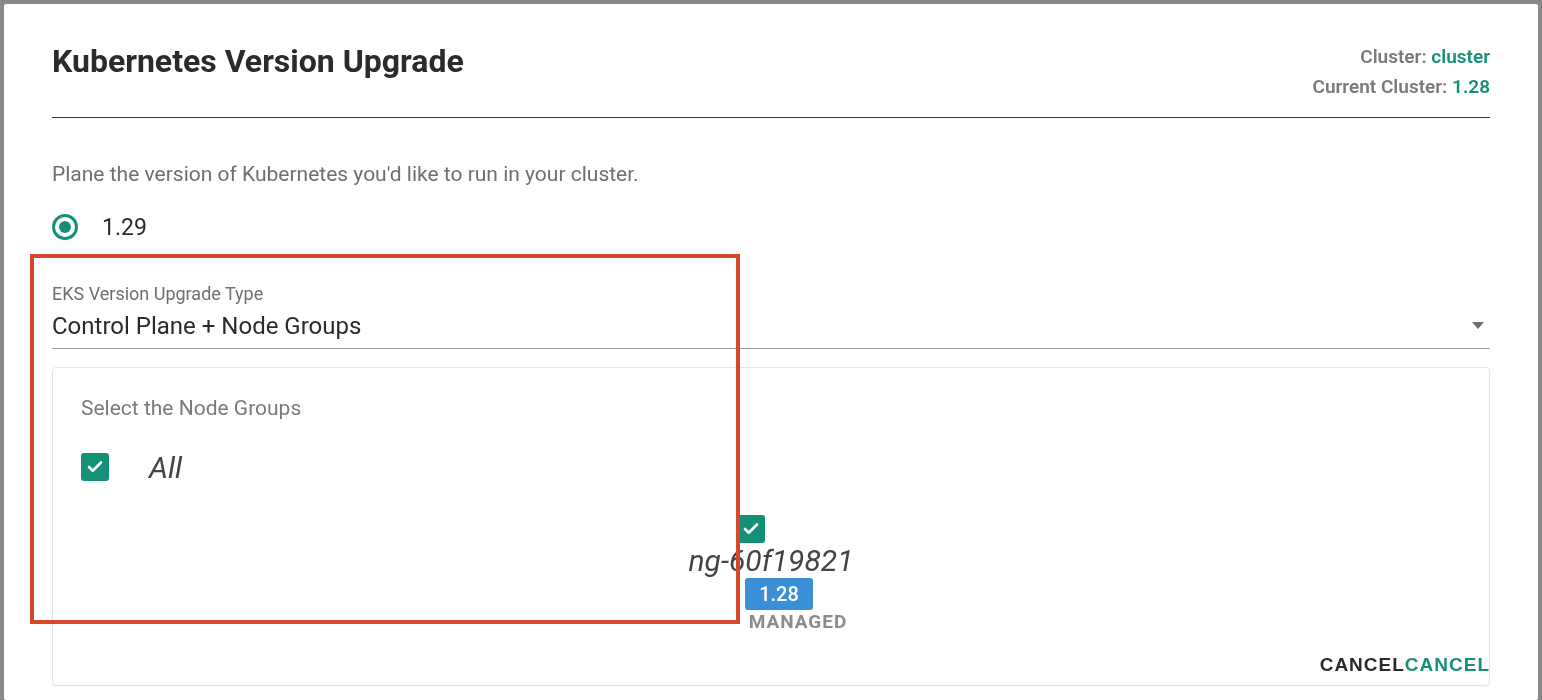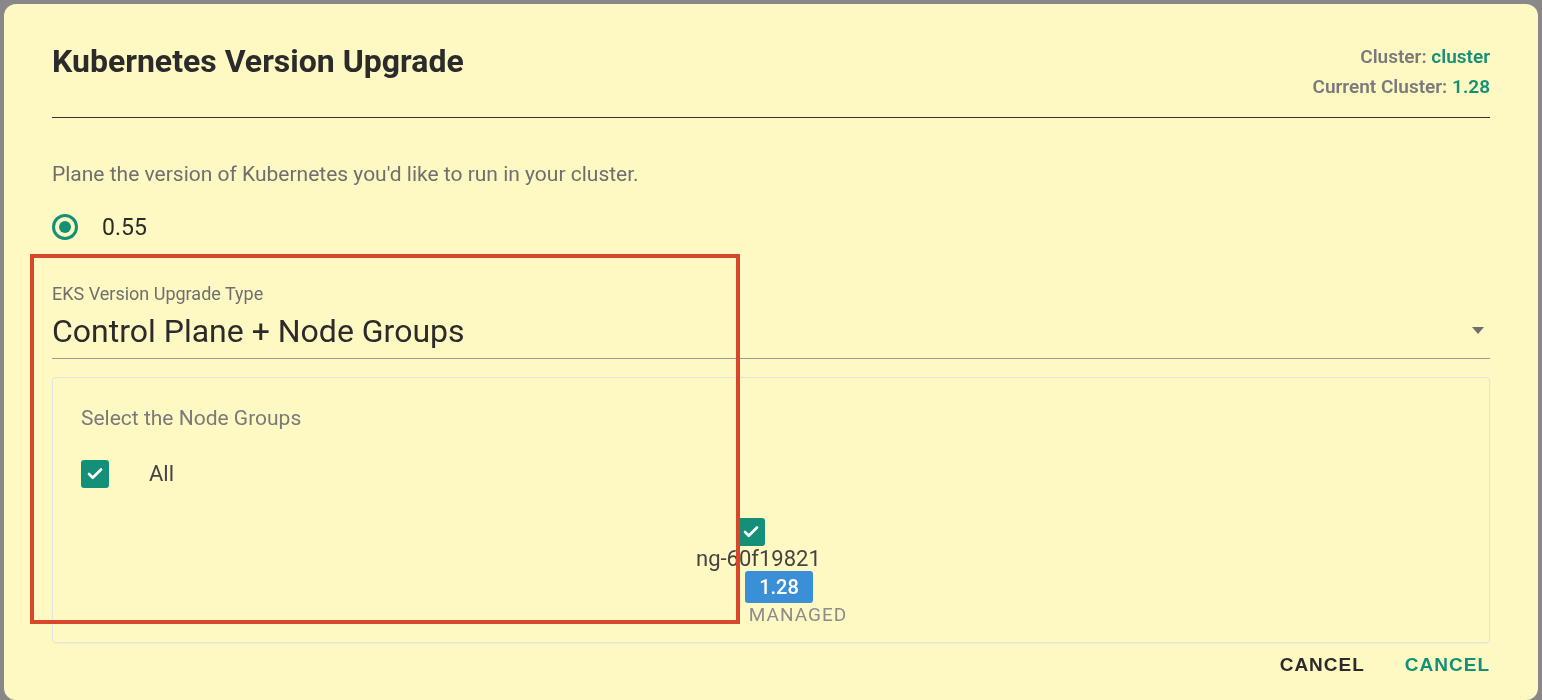--- a/index.html
+++ b/index.html
@@ -1,21 +1,21 @@
 <!DOCTYPE html>
 <html><head>
 <meta charset="utf-8">
 <style>
   * { box-sizing: border-box; margin: 0; padding: 0; }
   html, body { width: 1542px; height: 700px; font-family: -apple-system, BlinkMacSystemFont, "Segoe UI", Roboto, Helvetica, Arial, sans-serif; background: #888; }
   .modal {
     position: absolute;
     top: 4px; left: 4px; right: 4px; bottom: 0;
-    background: #fef9c3;
-    border-radius: 12px;
+    background: #ffffff;
+    border-radius: 2px;
     padding: 38px 48px 0 48px;
     overflow: hidden;
   }
   .header-row {
     display: flex;
     justify-content: space-between;
     align-items: flex-start;
     border-bottom: 1px solid #333;
     padding-bottom: 14px;
   }
@@ -78,40 +78,40 @@
   }
   .select-row {
     display: flex;
     justify-content: space-between;
     align-items: center;
     border-bottom: 1px solid #9a9a9a;
     padding: 6px 0 8px 0;
     margin-top: 2px;
   }
   .select-value {
-    font-size: 32px;
+    font-size: 24px;
     color: #2b2b2b;
   }
   .caret-down {
     width: 0; height: 0;
     border-left: 6px solid transparent;
     border-right: 6px solid transparent;
     border-top: 7px solid #6f6f6f;
     margin-right: 6px;
   }
   .note {
     font-size: 15px;
     color: #6f6f6f;
     margin-top: 10px;
   }
   .node-panel {
     margin-top: 18px;
     border: 1px solid #e3e3e3;
     border-radius: 4px;
-    padding: 28px 28px 16px 28px;
+    padding: 28px 28px 52px 28px;
     box-shadow: 0 1px 2px rgba(0,0,0,0.04);
   }
   .node-title {
     font-size: 21px;
     color: #7a7a7a;
     margin-bottom: 30px;
   }
   .check-row {
     display: flex;
     align-items: center;
@@ -121,46 +121,46 @@
   .checkbox {
     width: 28px; height: 28px;
     background: #159078;
     border-radius: 3px;
     display: flex; align-items: center; justify-content: center;
     margin-right: 40px;
     flex-shrink: 0;
   }
   .checkbox svg { width: 18px; height: 18px; }
   .ng-label {
-    font-size: 22px;
+    font-size: 30px;
     color: #444;
     min-width: 150px;
+    font-style: italic;
   }
   .badge {
     background: #3b8fd6;
     color: #fff;
     font-size: 20px;
     padding: 4px 14px;
     border-radius: 3px;
     margin-left: 16px;
     font-weight: 500;
   }
   .managed {
     font-size: 19px;
     color: #8c8c8c;
     letter-spacing: 1px;
     margin-left: 54px;
-    font-weight: 400;
+    font-weight: 700;
   }
   .footer {
     position: absolute;
     right: 48px;
     bottom: 24px;
     display: flex;
-    gap: 40px;
   }
   .btn {
     font-size: 19px;
     font-weight: 600;
     letter-spacing: 1px;
     background: none;
     border: none;
     cursor: pointer;
   }
   .btn-cancel { color: #2b2b2b; }
@@ -184,21 +184,21 @@
       </div>
     </div>
   </div>
 
   <div class="subtext">Plane the version of Kubernetes you'd like to run in your cluster.</div>
 
   <div class="radio-row">
     <div class="radio-outer">
       <div class="radio-inner"></div>
     </div>
-    <div class="radio-label">0.55</div>
+    <div class="radio-label">1.29</div>
   </div>
 
   <div class="select-section">
     <div class="select-label">EKS Version Upgrade Type</div>
     <div class="select-row">
       <div class="select-value">Control Plane + Node Groups</div>
       <div class="caret-down"></div>
     </div>
 
     <div class="node-panel">

